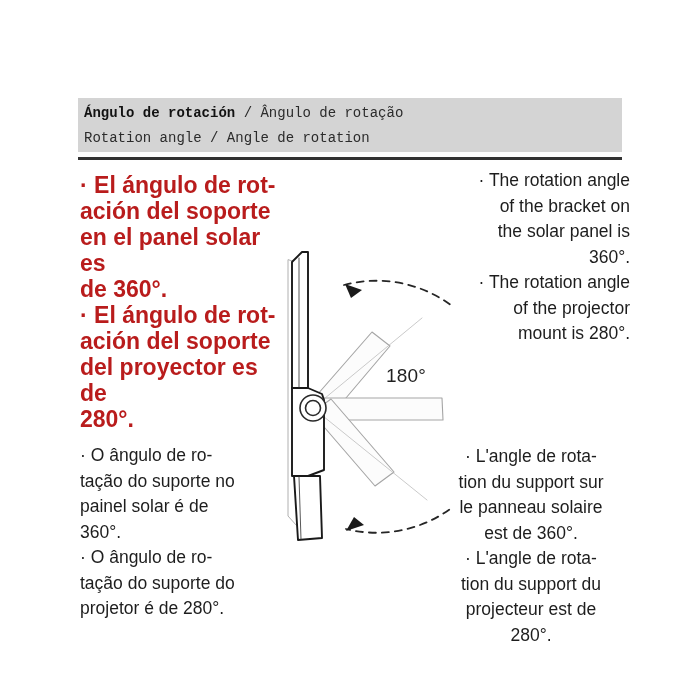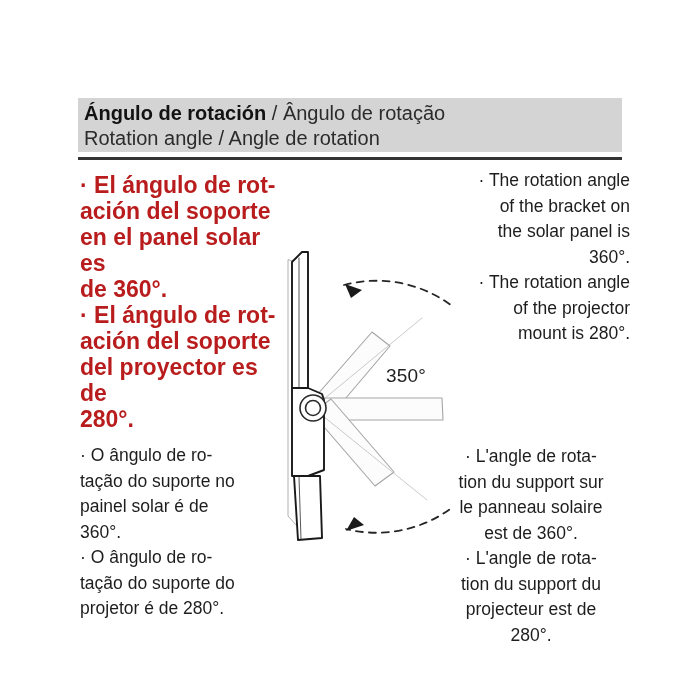--- a/index.html
+++ b/index.html
@@ -28,24 +28,25 @@
     position: absolute;
     left: 78px;
     top: 98px;
     width: 544px;
     height: 54px;
     background: #d4d4d4;
     box-sizing: border-box;
     padding: 3px 0 0 6px;
   }
   .header-line {
-    font-size: 20px;
+    font-size: 14px;
     line-height: 25px;
     white-space: nowrap;
     color: #2b2b2b;
+    font-family: Liberation Mono, monospace;
   }
   .header-line .bold {
     font-weight: bold;
     color: #121212;
   }
   .header-rule {
     position: absolute;
     left: 78px;
     top: 157px;
     width: 544px;
@@ -224,15 +225,15 @@
           <path d="M 73 36 L 90 42 L 79 50 Z"></path>
         </g>
         <g fill="#1a1a1a" stroke="none">
           <path d="M 74 283 L 92 277 L 82 269 Z"></path>
         </g>
 
       </g>
     </svg>
   </div>
 
-  <div class="angle-label">350°</div>
+  <div class="angle-label">180°</div>
 
 </div>
 
 </body></html>

